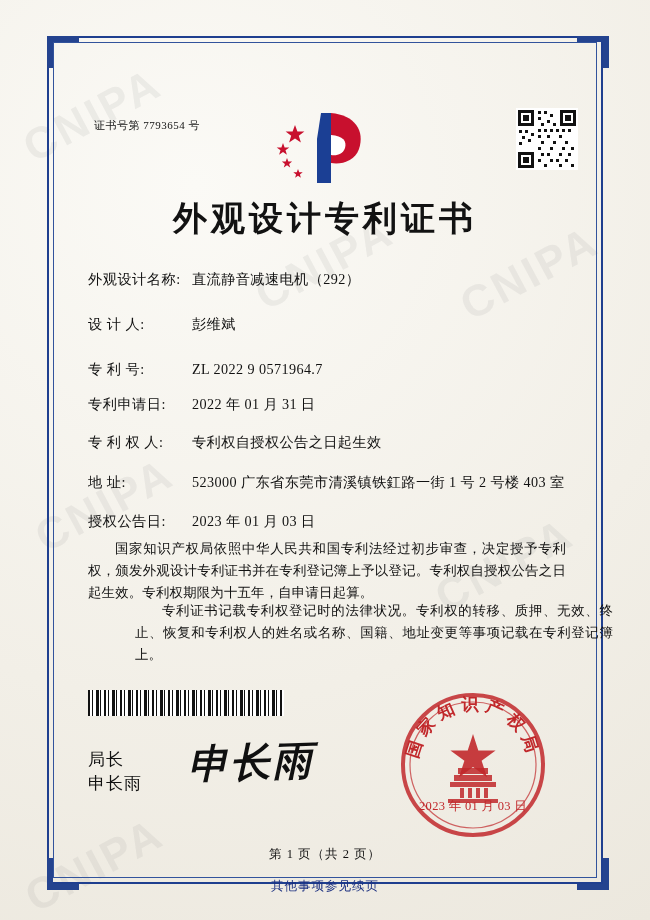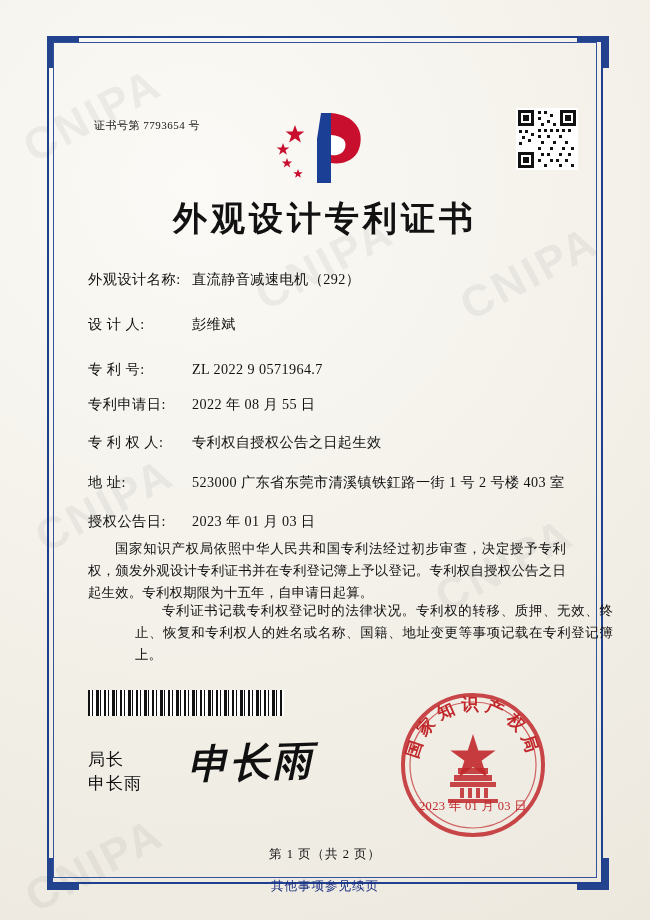--- a/index.html
+++ b/index.html
@@ -297,21 +297,21 @@
   <div class="field" style="top:270px;">
     <span class="flabel">外观设计名称:</span><span class="fvalue">直流静音减速电机（292）</span>
   </div>
   <div class="field" style="top:315px;">
     <span class="flabel">设 计 人:</span><span class="fvalue">彭维斌</span>
   </div>
   <div class="field" style="top:360px;">
     <span class="flabel">专 利 号:</span><span class="fvalue">ZL 2022 9 0571964.7</span>
   </div>
   <div class="field" style="top:395px;">
-    <span class="flabel">专利申请日:</span><span class="fvalue">2022 年 08 月 55 日</span>
+    <span class="flabel">专利申请日:</span><span class="fvalue">2022 年 01 月 31 日</span>
   </div>
   <div class="field" style="top:433px;">
     <span class="flabel">专 利 权 人:</span><span class="fvalue">专利权自授权公告之日起生效</span>
   </div>
   <div class="field" style="top:473px;">
     <span class="flabel">地        址:</span><span class="fvalue">523000 广东省东莞市清溪镇铁釭路一街 1 号 2 号楼 403 室</span>
   </div>
   <div class="field" style="top:512px;">
     <span class="flabel">授权公告日:</span><span class="fvalue">2023 年 01 月 03 日</span>
   </div>

